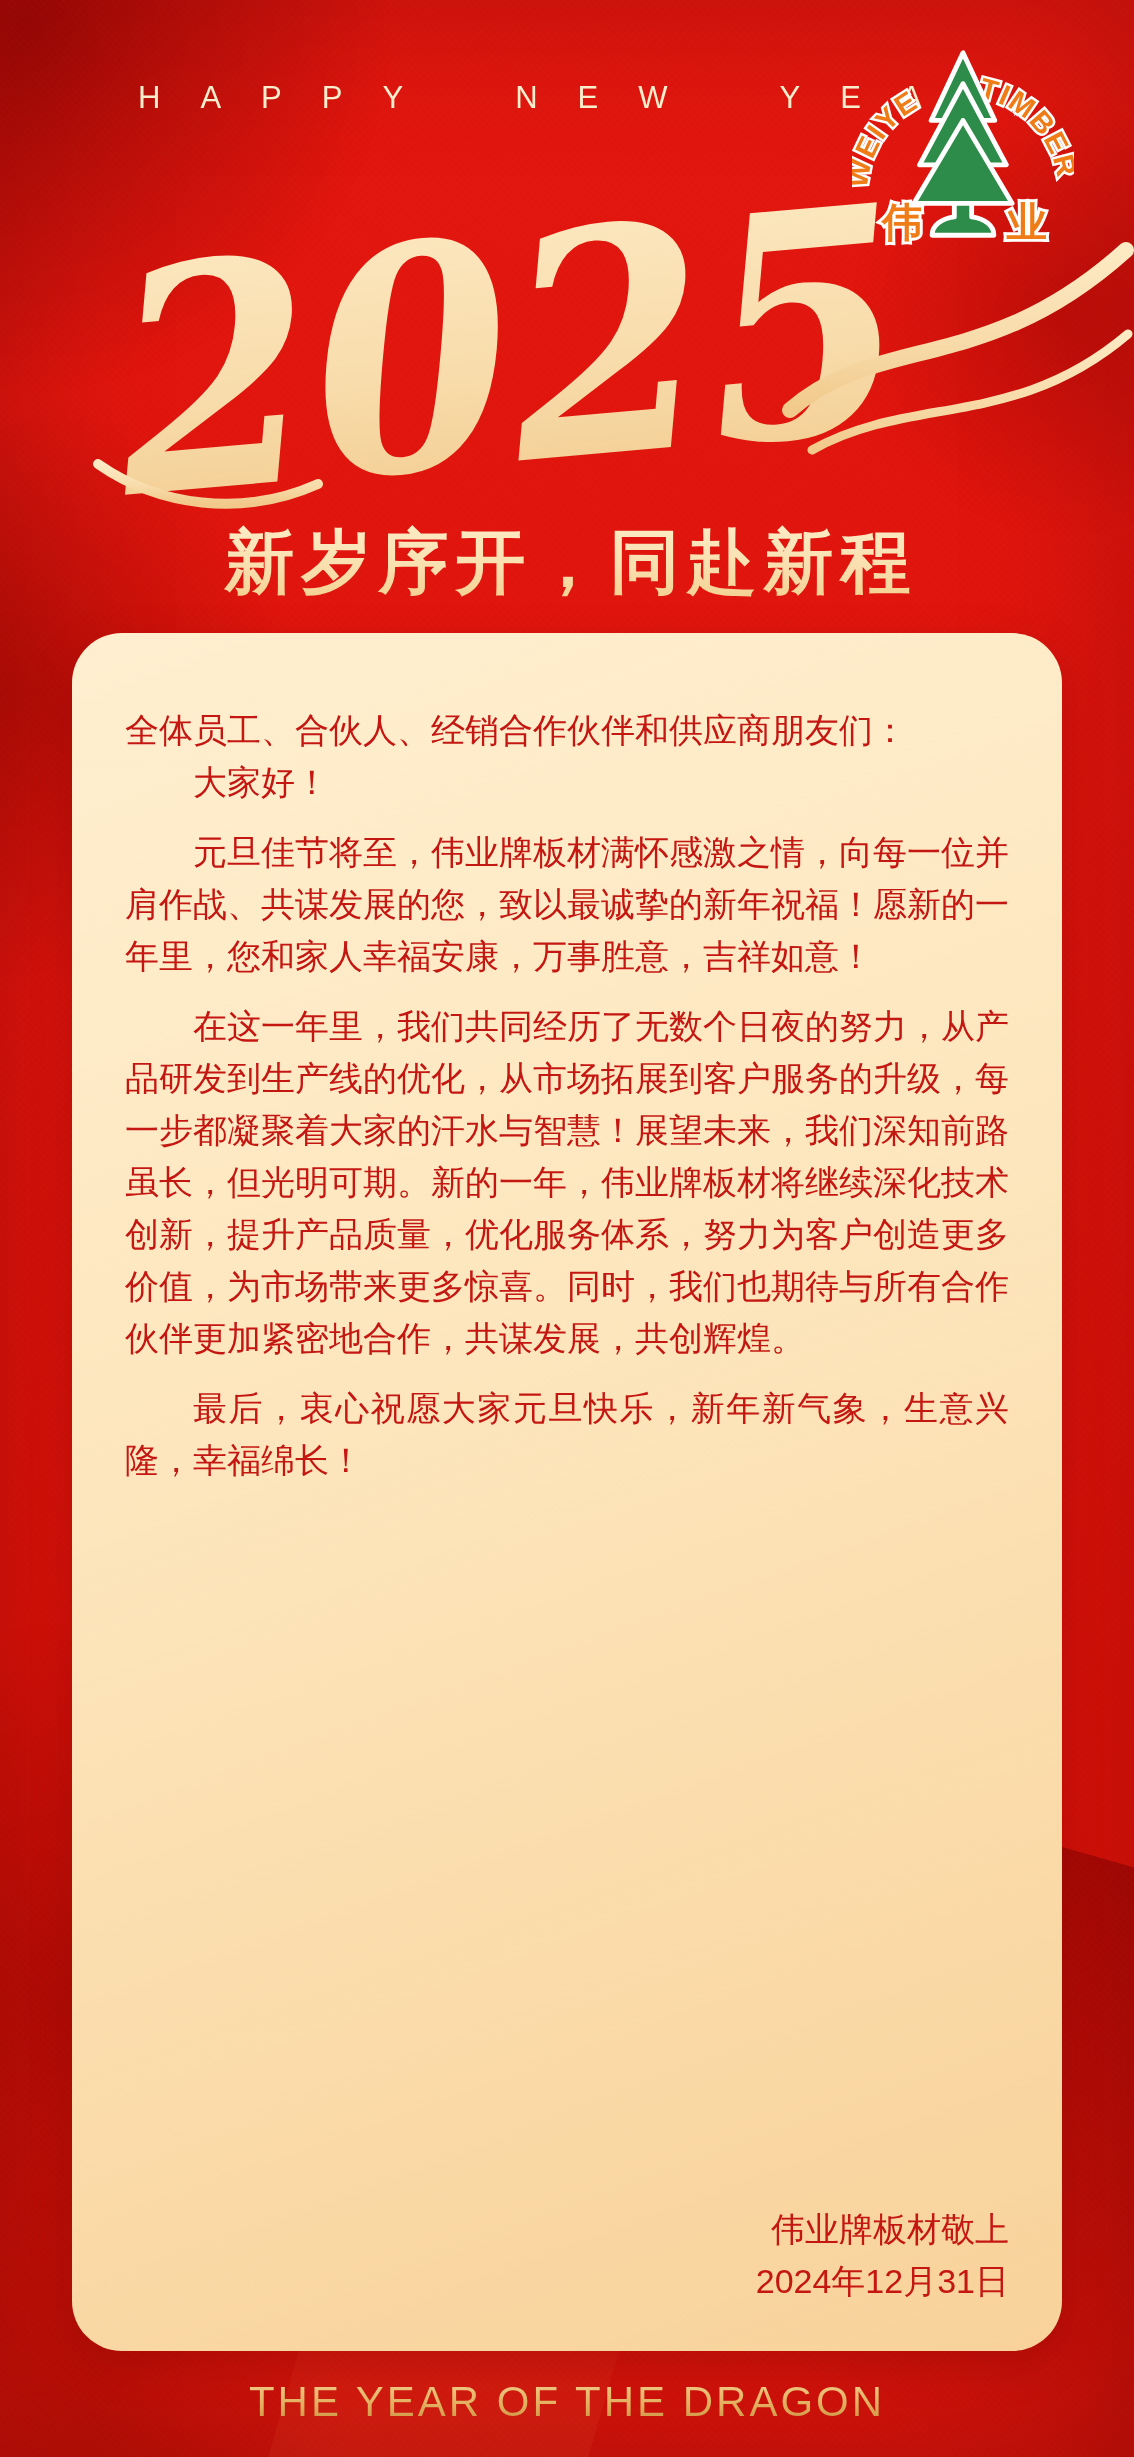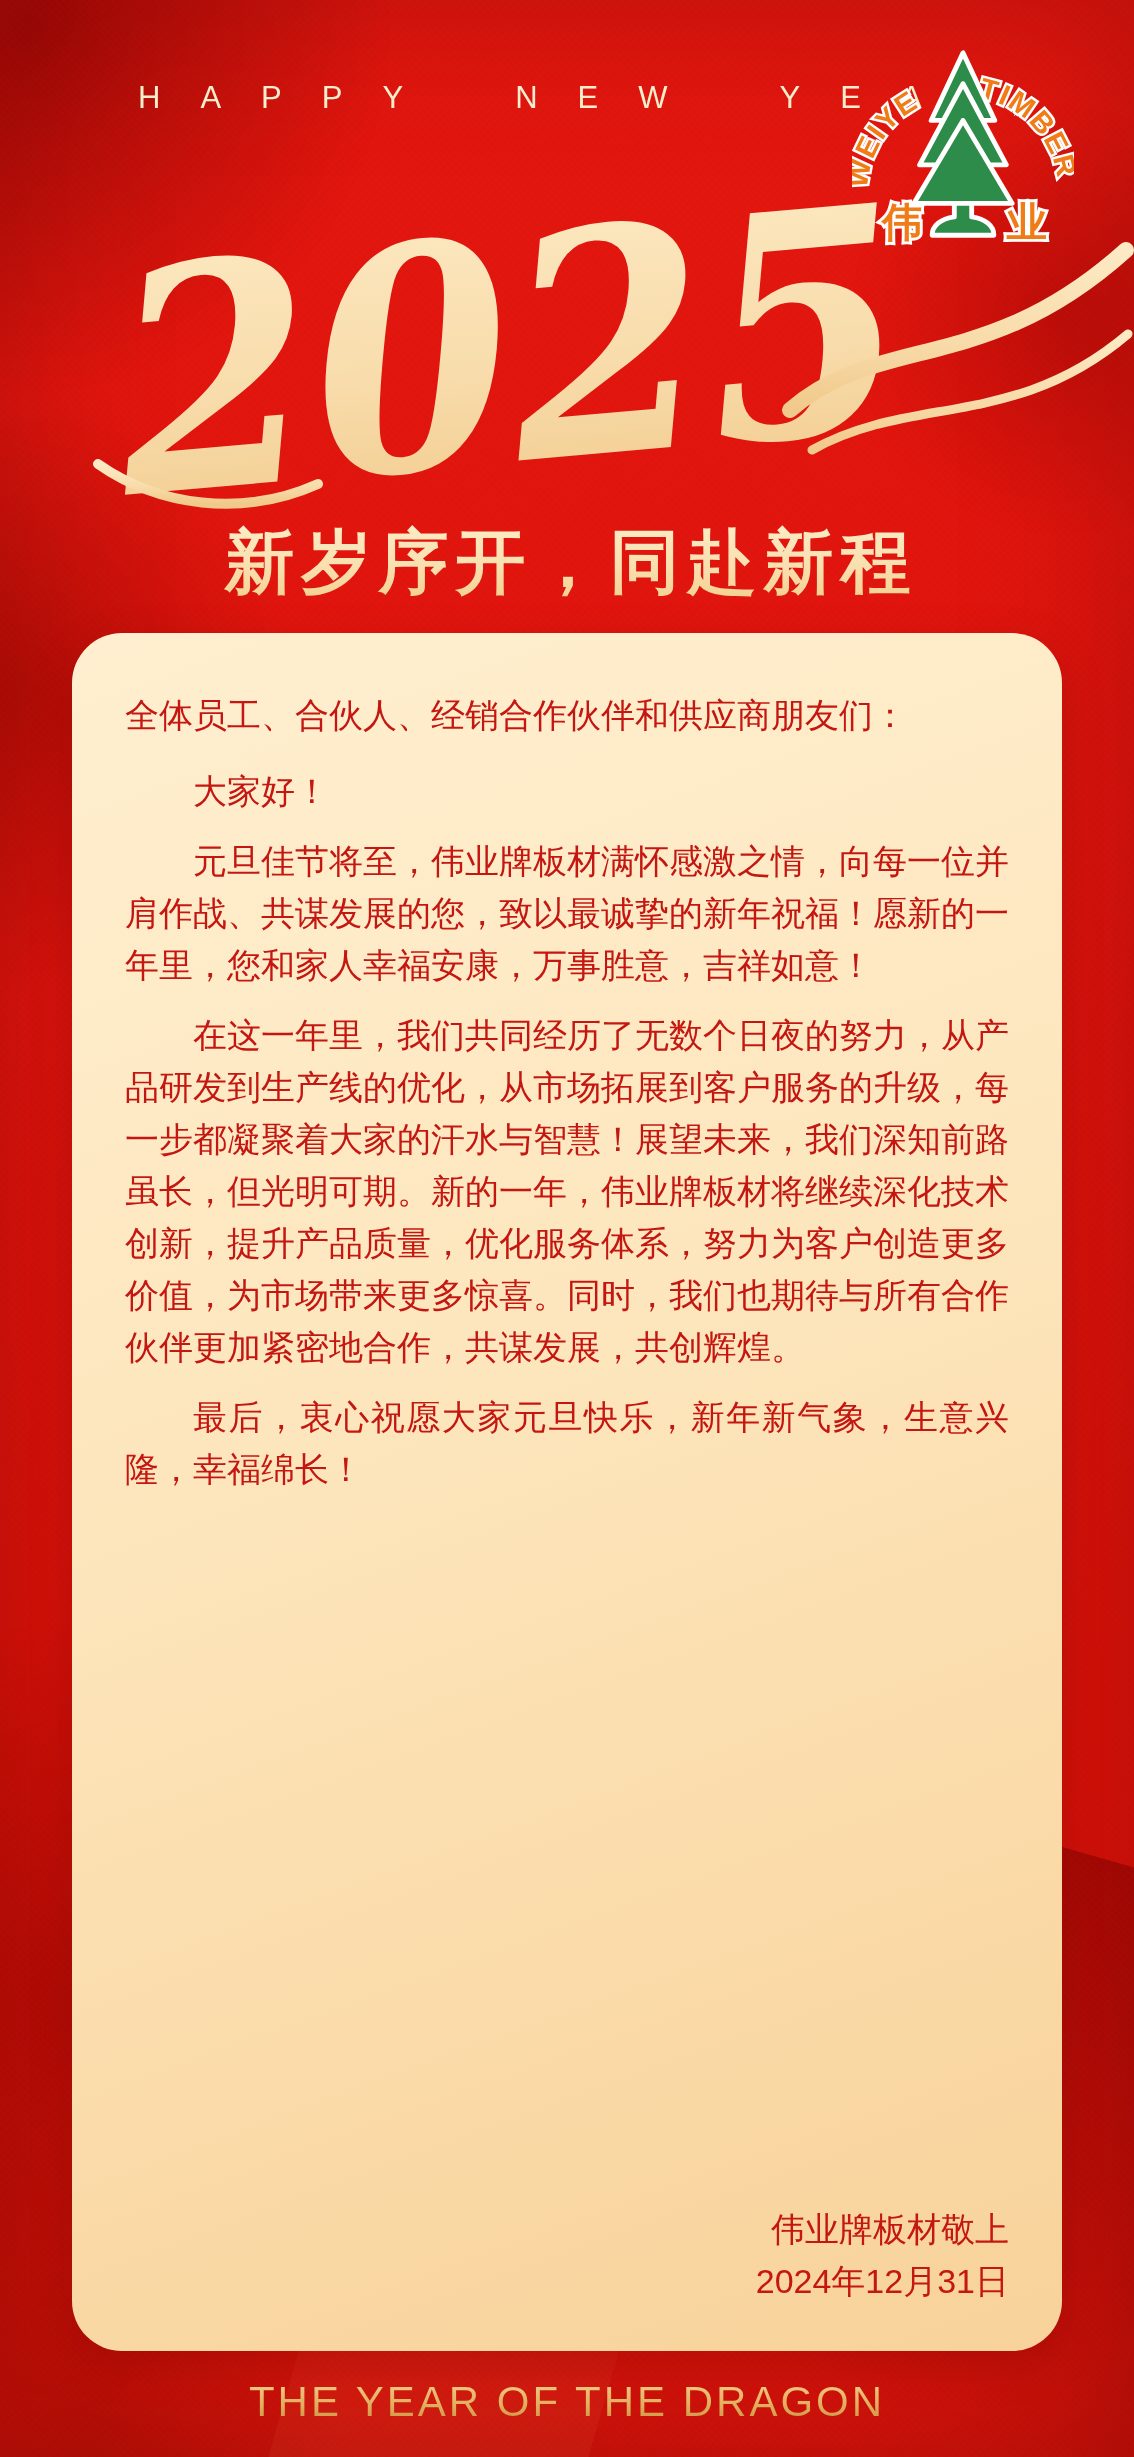--- a/index.html
+++ b/index.html
@@ -62,23 +62,23 @@
     font-size:70px;font-weight:700;letter-spacing:7px;white-space:nowrap;
   }
   
   .card{
     position:absolute;left:72px;top:633px;width:990px;height:1718px;
     border-radius:50px;box-sizing:border-box;padding:56px 53px 0 53px;overflow:hidden;
     background:linear-gradient(160deg,#ffefd0 0%,#fde6bd 42%,#fad9a6 78%,#f8d29a 100%);
     box-shadow:0 14px 40px rgba(110,0,0,0.28);
   }
   .letter{color:#c51712;font-size:34px;line-height:52px;text-align:justify;}
-  .salutation{text-indent:0;}
+  .salutation{text-indent:0;margin-top:15px;}
   .para{margin:18px 0 0 0;text-indent:2em;}
-  .para:first-child{margin-top:24px;}
+  .para:first-child{margin-top:0;}
   .sign-block{
     position:absolute;right:53px;bottom:44px;text-align:right;
     color:#c51712;font-size:34px;line-height:52px;
   }
   
   .tagline{
     position:absolute;top:2378px;left:0;width:1134px;text-align:center;
     font-size:42px;font-weight:400;letter-spacing:3px;white-space:nowrap;
   }
 </style>

